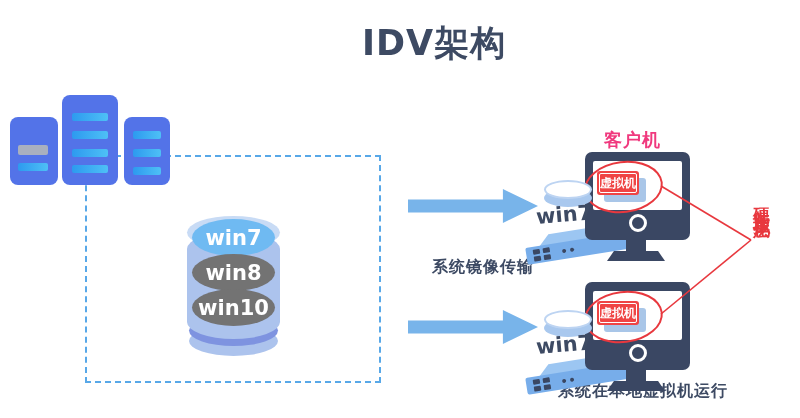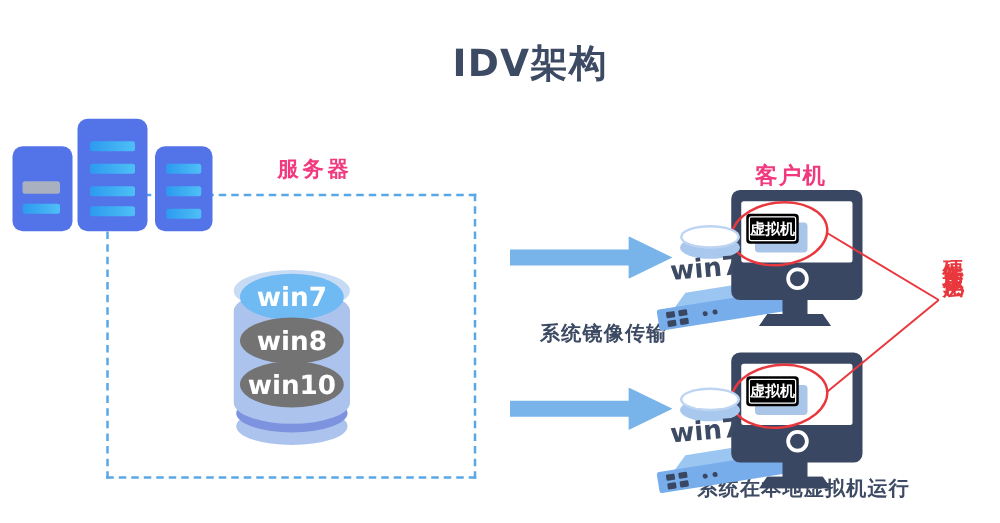--- a/index.html
+++ b/index.html
@@ -2,21 +2,21 @@
 <html><head>
 <meta charset="utf-8">
 <style>
   html,body{margin:0;padding:0;background:#fff;}
   #canvas{
     position:relative;width:800px;height:418px;background:#ffffff;overflow:hidden;
     font-family:"DejaVu Sans","Liberation Sans",sans-serif;
   }
   .abs{position:absolute;}
   
-  .title{left:362px;top:31px;font-size:30px;font-weight:600;color:#3D4A63;letter-spacing:1px;}
+  .title{left:362px;top:20px;font-size:35px;font-weight:600;color:#3D4A63;letter-spacing:1px;}
   
   .server-label{left:222px;top:124px;font-size:17px;font-weight:bold;color:#F0397E;letter-spacing:3px;}
   .client-label{left:604px;top:128px;font-size:18px;font-weight:bold;color:#F0397E;letter-spacing:1px;}
   .storage-label{left:92px;top:348px;font-size:16px;font-weight:500;color:#878FA0;letter-spacing:2px;}
   .transfer-caption{left:432px;top:257px;font-size:16px;font-weight:600;color:#3D4A63;letter-spacing:1px;}
   .runtime-caption{left:558px;top:381px;font-size:16px;font-weight:600;color:#3D4A63;letter-spacing:1px;}
   .hw-label{left:751px;top:194px;writing-mode:vertical-rl;font-size:17px;font-weight:bold;color:#E8383E;letter-spacing:3px;}
   
   .dashed-box{left:85px;top:155px;width:292px;height:224px;border:2px dashed #58A8E8;z-index:0;}
   
@@ -55,21 +55,21 @@
   .pc-port{position:absolute;width:7px;height:5px;background:#3A4763;border-radius:1px;}
   .pc-dot{position:absolute;width:4px;height:4px;border-radius:50%;background:#3A4763;}
   .stand-neck{position:absolute;left:96px;top:88px;width:20px;height:15px;background:#3A4763;z-index:3;}
   .stand-base{position:absolute;left:77px;top:101px;width:58px;height:10px;background:#3A4763;
               clip-path:polygon(12% 0,88% 0,100% 100%,0 100%);z-index:3;}
   .monitor{position:absolute;left:55px;top:2px;width:105px;height:88px;background:#3A4763;border-radius:7px;z-index:4;}
   .screen{position:absolute;left:8px;top:9px;width:89px;height:49px;background:#fff;border-radius:2px;}
   .monitor-dot{position:absolute;left:50%;top:62px;width:12px;height:12px;margin-left:-9px;
                border:3px solid #fff;border-radius:50%;}
   .vm-shadow{position:absolute;left:74px;top:28px;width:42px;height:24px;background:#A9C6E8;border-radius:3px;z-index:5;}
-  .vm-badge{position:absolute;left:67px;top:21px;width:42px;height:24px;background:#000000;border-radius:3px;z-index:6;
+  .vm-badge{position:absolute;left:67px;top:21px;width:42px;height:24px;background:#ef4444;border-radius:3px;z-index:6;
             display:flex;align-items:center;justify-content:center;color:#fff;font-size:12px;font-weight:bold;}
   .vm-badge::before{content:"";position:absolute;inset:2px;border:1.5px solid #fff;border-radius:2px;}
   .red-ellipse{position:absolute;left:54px;top:11px;width:75px;height:48px;border:2px solid #E8383E;
                border-radius:50%;transform:rotate(-7deg);z-index:7;}
   .disk{position:absolute;left:14px;top:32px;width:48px;height:26px;z-index:8;}
   .disk-body{position:absolute;left:0;top:7px;width:48px;height:18px;background:#A9C8EE;border-radius:24px/9px;}
   .disk-top{position:absolute;left:2px;top:0;width:44px;height:15px;background:#fff;border-radius:50%;
             box-shadow:0 0 0 2px #BDD4F2;}
   .disk-label{position:absolute;left:6px;top:52px;width:70px;font-size:21px;font-weight:bold;color:#3D4A63;
               transform:rotate(-5deg);z-index:8;}
@@ -93,21 +93,20 @@
     <div class="stripe" style="left:10px;top:36px;width:36px;"></div>
     <div class="stripe" style="left:10px;top:54px;width:36px;"></div>
     <div class="stripe" style="left:10px;top:70px;width:36px;"></div>
   </div>
   <div class="abs tower tower-right">
     <div class="stripe" style="left:9px;top:14px;width:28px;"></div>
     <div class="stripe" style="left:9px;top:32px;width:28px;"></div>
     <div class="stripe" style="left:9px;top:50px;width:28px;"></div>
   </div>
 
-  <div class="abs server-label">服务器</div>
 
   <div class="abs cylinder">
     <div class="cyl-part cyl-bottom-light"></div>
     <div class="cyl-part cyl-bottom-dark"></div>
     <div class="cyl-body"></div>
     <div class="cyl-part cyl-top"></div>
     <div class="os-disk os-win7">win7</div>
     <div class="os-disk os-win8">win8</div>
     <div class="os-disk os-win10">win10</div>
   </div>

